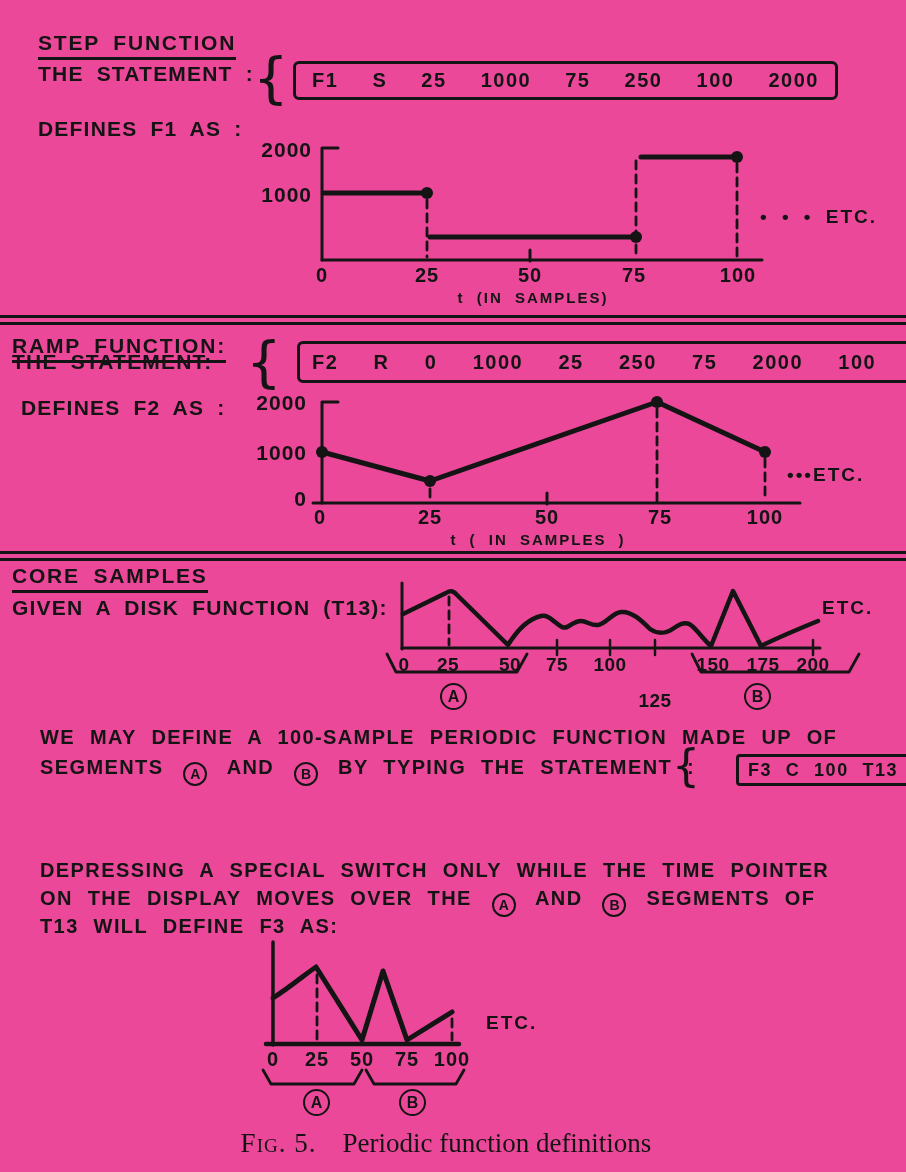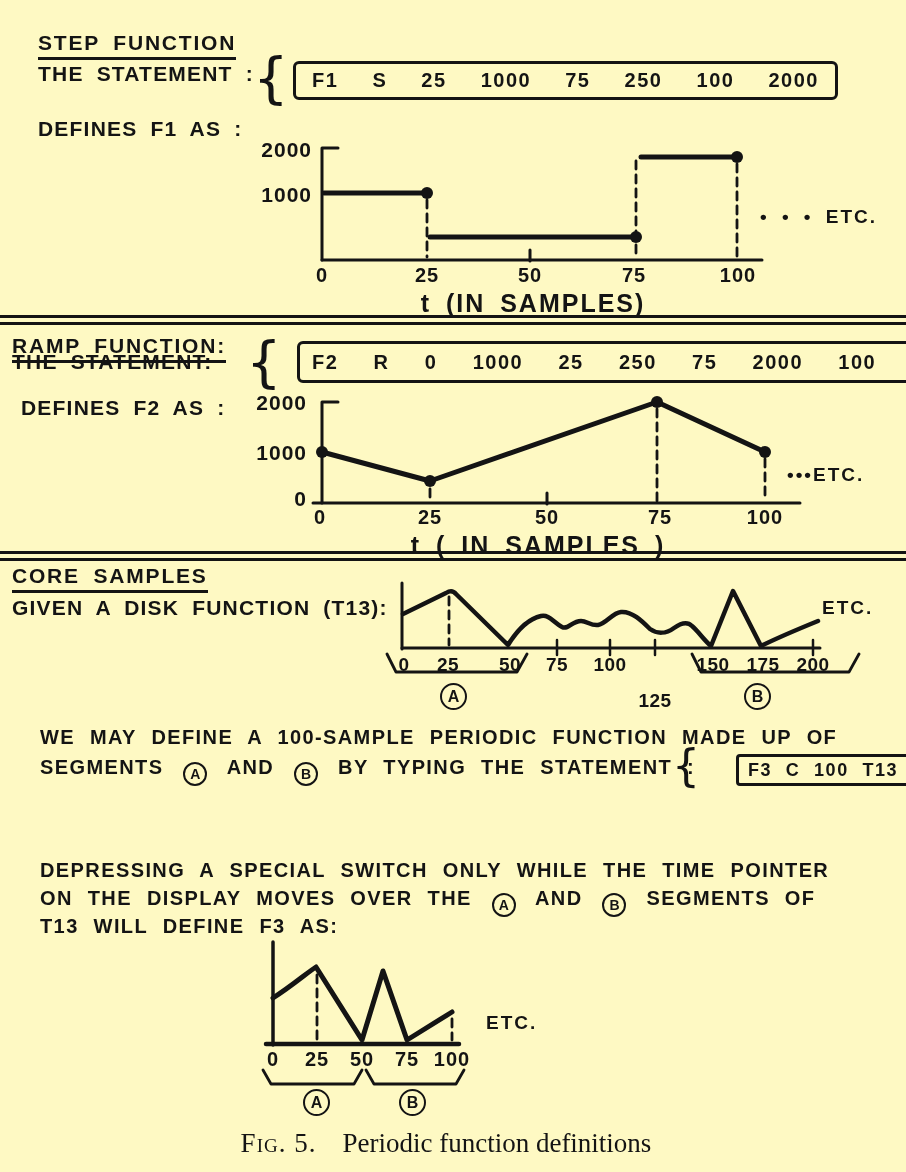--- a/index.html
+++ b/index.html
@@ -1,30 +1,30 @@
 <!DOCTYPE html>
 <html><head>
 <meta charset="utf-8">
 <style>
   * { margin:0; padding:0; box-sizing:border-box; }
   html,body { background:#ffffff; }
   .page {
-    position:relative; width:906px; height:1172px; background:#fef9c3;
+    position:relative; width:906px; height:1172px; background:#ec4899;
     font-family:"Liberation Sans","DejaVu Sans",sans-serif; color:#141414; overflow:hidden;
   }
   .t { position:absolute; white-space:nowrap; font-weight:bold; color:#141414;
        letter-spacing:1.2px; word-spacing:6px; line-height:1.05; }
   .title { font-size:21px; letter-spacing:1.8px; border-bottom:3px solid #141414; padding-bottom:3px; }
   .lbl   { font-size:21px; }
   .para  { font-size:20px; letter-spacing:1.4px; word-spacing:8px; }
   .tick  { font-size:20px; transform:translateX(-50%); letter-spacing:1px; }
   .tick-sm { font-size:19px; transform:translateX(-50%); letter-spacing:0.5px; }
   .ylab  { font-size:21px; text-align:right; letter-spacing:1px; }
   .etc   { font-size:19px; letter-spacing:2px; }
-  .axlab { font-size:25px; transform:translateX(-50%); letter-spacing:2px; }
+  .axlab { font-size:15px; transform:translateX(-50%); letter-spacing:2px; }
   .brace { position:absolute; font-weight:normal; color:#141414; font-family:"DejaVu Sans",sans-serif; }
   .stmt-box { position:absolute; border:3.5px solid #141414; border-radius:6px;
               display:flex; align-items:center; justify-content:space-between;
               font-weight:bold; font-size:20px; letter-spacing:1.5px; }
   .sep { position:absolute; left:0; width:906px; height:10px;
          border-top:3.5px solid #141414; border-bottom:3.5px solid #141414; }
   .seg-circle { position:absolute; width:27px; height:27px; border:2.5px solid #141414;
                 border-radius:50%; display:flex; align-items:center; justify-content:center;
                 font-size:16px; font-weight:bold; }
   .seg-inline { display:inline-flex; width:24px; height:24px; border:2.5px solid #141414;

